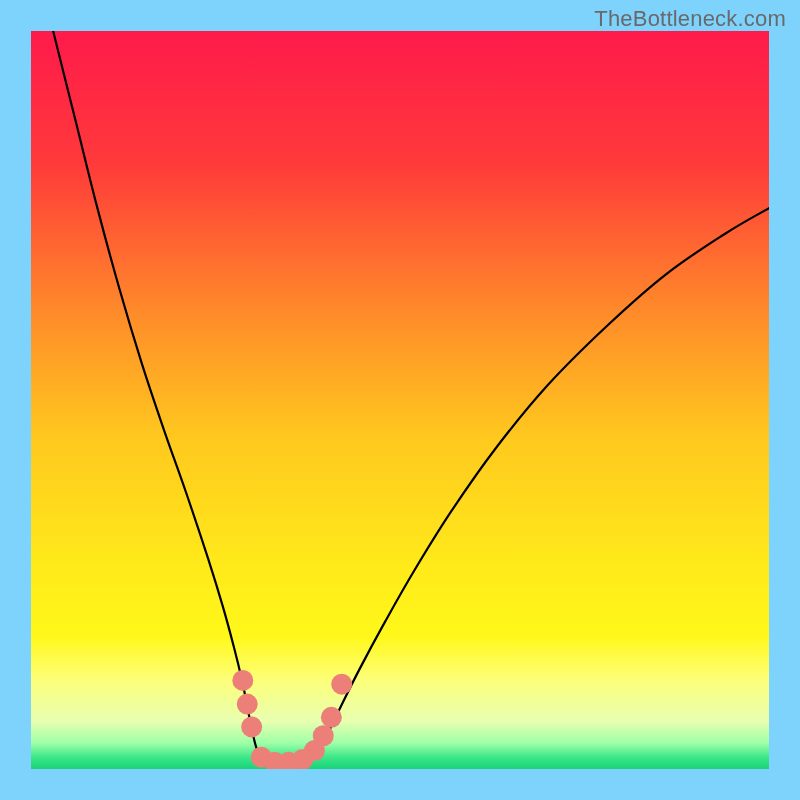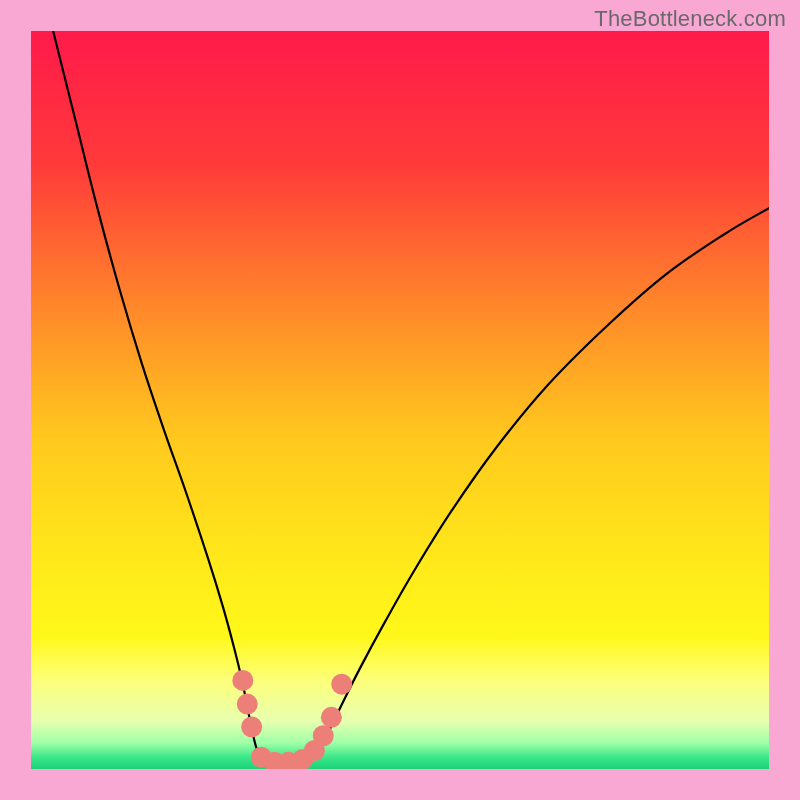--- a/index.html
+++ b/index.html
@@ -8,21 +8,21 @@
     width: 800px;
     height: 800px;
     background: #000000;
     overflow: hidden;
     font-family: Arial, Helvetica, sans-serif;
   }
   .stage {
     position: relative;
     width: 800px;
     height: 800px;
-    background: #f9a8d4;
+    background: #7dd3fc;
   }
   .plot-area {
     position: absolute;
     left: 31px;
     top: 31px;
     width: 738px;
     height: 738px;
     overflow: hidden;
   }
   .gradient-bg {

